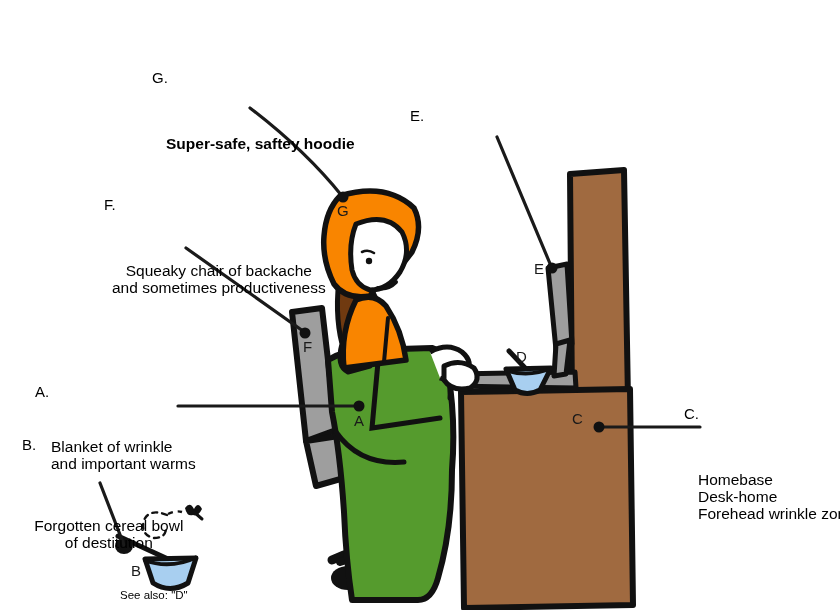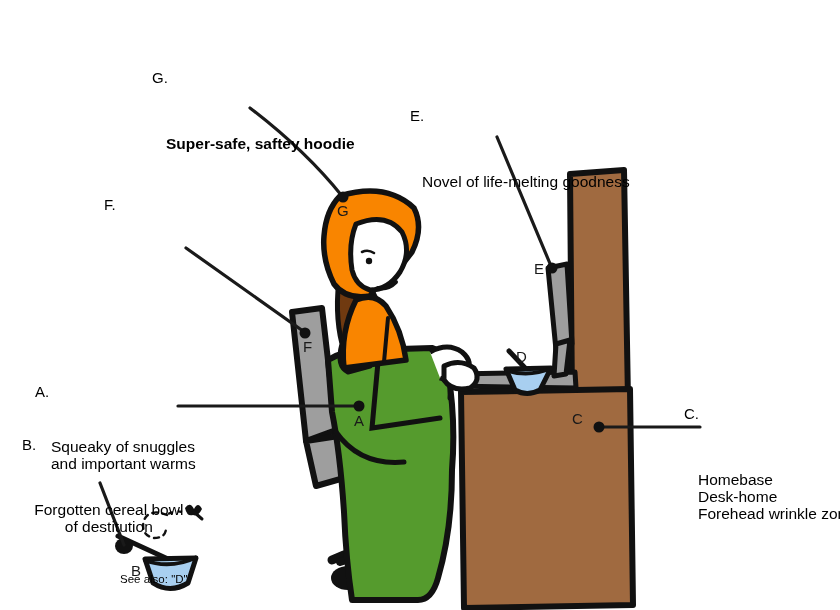--- a/index.html
+++ b/index.html
@@ -56,21 +56,21 @@
   #label-f { left: 104px; top: 197px; }
   #label-f .letter { position: absolute; left: 0; top: 0; }
   #label-f .body   { margin-left: 8px; margin-top: 11px; text-align: center; }
   
   #label-a { left: 35px; top: 384px; }
   #label-a .letter { position: absolute; left: 0; top: 0; }
   #label-a .body   { margin-left: 16px; }
   
   #label-b { left: 22px; top: 437px; }
   #label-b .letter { position: absolute; left: 0; top: 0; }
-  #label-b .body   { margin-left: 8px; margin-top: 10px; text-align: center; }
+  #label-b .body   { margin-left: 8px; margin-top: 26px; text-align: center; }
   #label-b .sub    { margin-left: 98px; margin-top: 2px; }
   
   #label-c { left: 684px; top: 406px; }
   #label-c .letter { position: absolute; left: 0; top: 0; }
   #label-c .body   { margin-left: 14px; margin-top: 11px; }
   .svg-letter {
     font-family: "Liberation Sans", sans-serif;
     font-size: 15px;
     fill: #1a1a1a;
   }
@@ -195,30 +195,31 @@
     <text class="svg-letter" x="131" y="576">B</text>
   </svg>
 
   <div class="callout" id="label-g">
     <span class="letter">G.</span>
     <span class="body">Super-safe, saftey hoodie</span>
   </div>
 
   <div class="callout" id="label-e">
     <span class="letter">E.</span>
-    <span class="body">Novel of life-melting goodness</span>
   </div>
 
   <div class="callout" id="label-f">
     <span class="letter">F.</span>
+    <span class="body">Squeaky chair of backache
+and sometimes productiveness</span>
   </div>
 
   <div class="callout" id="label-a">
     <span class="letter">A.</span>
-    <span class="body">Squeaky of snuggles
+    <span class="body">Blanket of wrinkle
 and important warms</span>
   </div>
 
   <div class="callout" id="label-b">
     <span class="letter">B.</span>
     <span class="body">Forgotten cereal bowl
 of destitution</span>
     <span class="sub">See also: "D"</span>
   </div>
 

